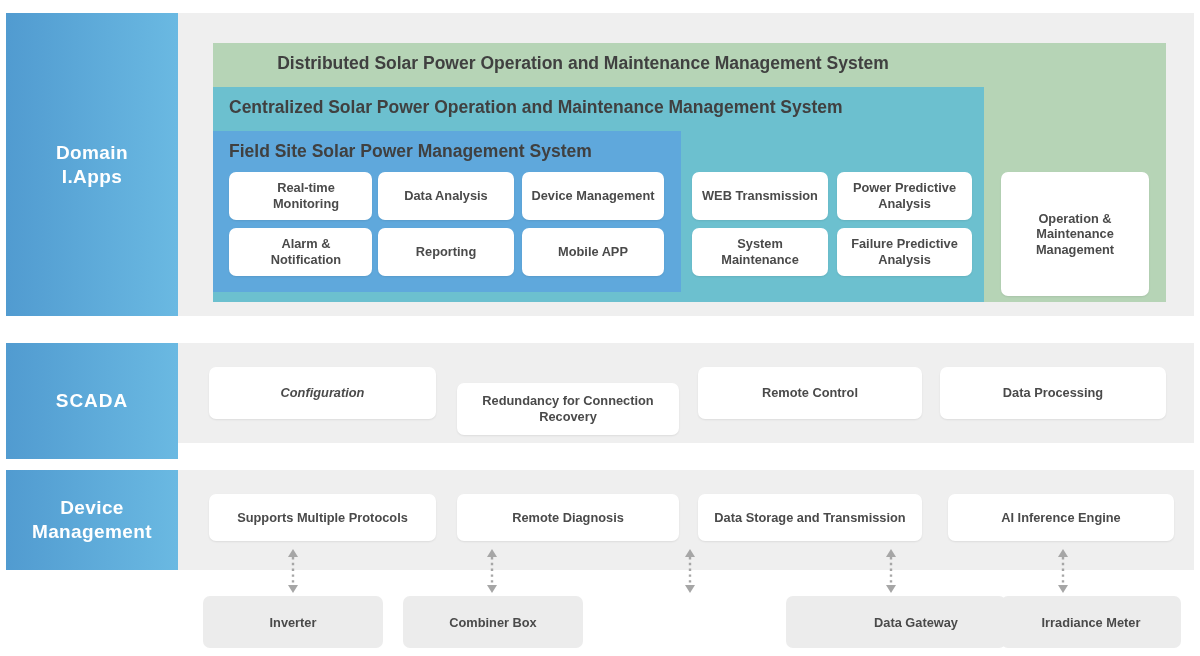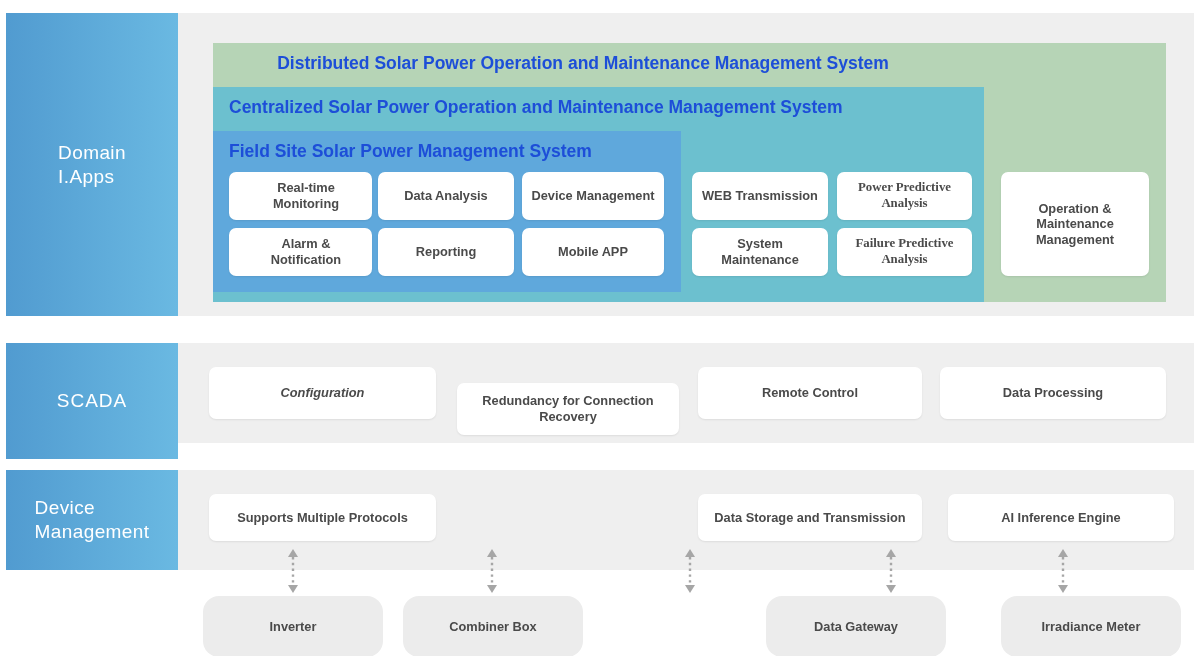--- a/index.html
+++ b/index.html
@@ -15,41 +15,41 @@
   .band{position:absolute;left:6px;width:1188px;background:#efefef;}
   .band-apps{top:13px;height:303px;}
   .band-scada{top:343px;height:100px;}
   .band-dev{top:470px;height:100px;}
 
   
   .rowlabel{
     position:absolute;left:6px;width:172px;
     background:linear-gradient(90deg,#519bd0 0%,#6ab9e2 100%);
     display:flex;align-items:center;justify-content:center;
-    color:#ffffff;font-weight:normal;text-align:left;line-height:1.25;
+    color:#ffffff;font-weight:bold;text-align:center;line-height:1.25;
   }
   .rowlabel-apps{top:13px;height:303px;font-size:19px;letter-spacing:.4px;}
   .rowlabel-scada{top:343px;height:116px;font-size:19px;letter-spacing:1px;}
   .rowlabel-dev{top:470px;height:100px;font-size:19px;letter-spacing:.4px;}
 
   
   .panel-green{
     position:absolute;left:213px;top:43px;width:953px;height:259px;
     background:#b6d4b6;
   }
   .panel-teal{
     position:absolute;left:213px;top:87px;width:771px;height:215px;
     background:#6cc0cf;
   }
   .panel-blue{
     position:absolute;left:213px;top:131px;width:468px;height:161px;
     background:#5fa8dc;
   }
   .panel-title{
-    position:absolute;color:#1d4ed8;font-weight:bold;font-size:17.5px;
+    position:absolute;color:#404040;font-weight:bold;font-size:17.5px;
     white-space:nowrap;
   }
   .title-green{left:0;top:53px;width:1166px;text-align:center;}
   .title-teal{left:229px;top:97px;}
   .title-blue{left:229px;top:141px;}
 
   
   .card{
     position:absolute;background:#ffffff;border-radius:7px;
     display:flex;align-items:center;justify-content:center;text-align:center;
@@ -58,24 +58,24 @@
     padding:0 6px;box-sizing:border-box;
   }
 
   
   .app-r1{top:172px;height:48px;}
   .app-r2{top:228px;height:48px;}
   .app-c1{left:229px;width:143px;padding-left:17px;}
   .app-c2{left:378px;width:136px;}
   .app-c3{left:522px;width:142px;}
   .app-c4{left:692px;width:136px;}
-  .app-c5{left:837px;width:135px;font-family:Liberation Serif, serif;}
+  .app-c5{left:837px;width:135px;}
 
   .card-omm{
-    left:1001px;top:172px;width:148px;height:104px;
+    left:1001px;top:172px;width:148px;height:124px;
   }
 
   
   .scada-card{top:367px;height:52px;}
   .sc1{left:209px;width:227px;font-style:italic;}
   .sc2{left:457px;width:222px;margin-top:16px;}
   .sc3{left:698px;width:224px;}
   .sc4{left:940px;width:226px;}
 
   
@@ -86,28 +86,28 @@
   .dv4{left:940px;width:226px;margin-left:8px;}
 
   
   .arrow{position:absolute;top:549px;width:12px;height:44px;}
   .arrow svg{display:block;}
   .ar1{left:287px;} .ar2{left:486px;} .ar3{left:684px;}
   .ar4{left:885px;} .ar5{left:1057px;}
 
   
   .hw{
-    position:absolute;top:596px;height:61px;background:#ececec;
-    border-radius:16px;display:flex;align-items:center;justify-content:center;
+    position:absolute;top:596px;height:52px;background:#ececec;
+    border-radius:7px;display:flex;align-items:center;justify-content:center;
     color:#4a4a4a;font-weight:bold;font-size:12.8px;text-align:center;
   }
   .hw1{left:203px;width:180px;}
   .hw2{left:403px;width:180px;}
   .hw3{left:602px;width:180px;}
-  .hw4{left:766px;width:180px;}
+  .hw4{left:786px;width:180px;padding-left:40px;}
   .hw5{left:1001px;width:180px;}
 </style>
 </head>
 <body>
 
 <div class="canvas">
 
   <div class="band band-apps"></div>
   <div class="band band-scada"></div>
   <div class="band band-dev"></div>
@@ -145,20 +145,21 @@
   <div class="card app-r2 app-c5">Failure Predictive Analysis</div>
 
   <div class="card card-omm">Operation &amp; Maintenance Management</div>
 
   <div class="card scada-card sc1">Configuration</div>
   <div class="card scada-card sc2">Redundancy for Connection Recovery</div>
   <div class="card scada-card sc3">Remote Control</div>
   <div class="card scada-card sc4">Data Processing</div>
 
   <div class="card dev-card dv1">Supports Multiple Protocols</div>
+  <div class="card dev-card dv2">Remote Diagnosis</div>
   <div class="card dev-card dv3">Data Storage and Transmission</div>
   <div class="card dev-card dv4">AI Inference Engine</div>
 
   <div class="arrow ar1">
     <svg width="12" height="44" viewBox="0 0 12 44" xmlns="http://www.w3.org/2000/svg">
       <path d="M6 0 L11 8 L1 8 Z" fill="#a6a6a6"></path>
       <path d="M6 44 L11 36 L1 36 Z" fill="#a6a6a6"></path>
       <line x1="6" y1="8" x2="6" y2="36" stroke="#a6a6a6" stroke-width="2.4" stroke-dasharray="2.4 3.4"></line>
     </svg>
   </div>

